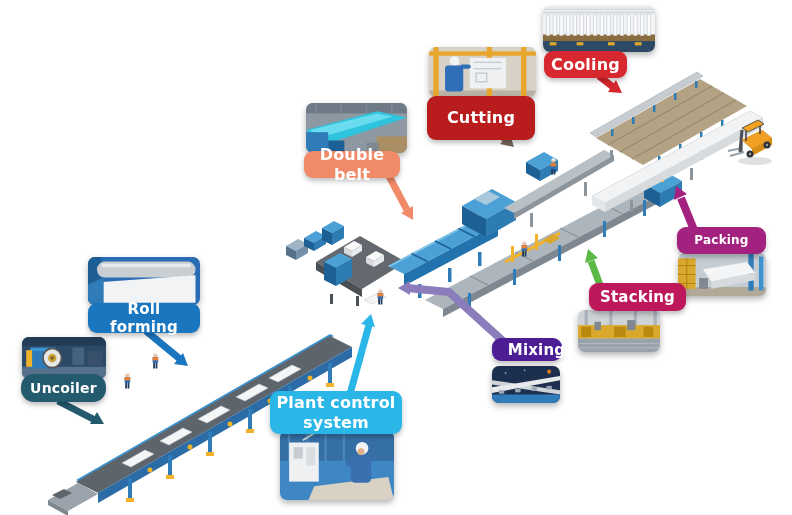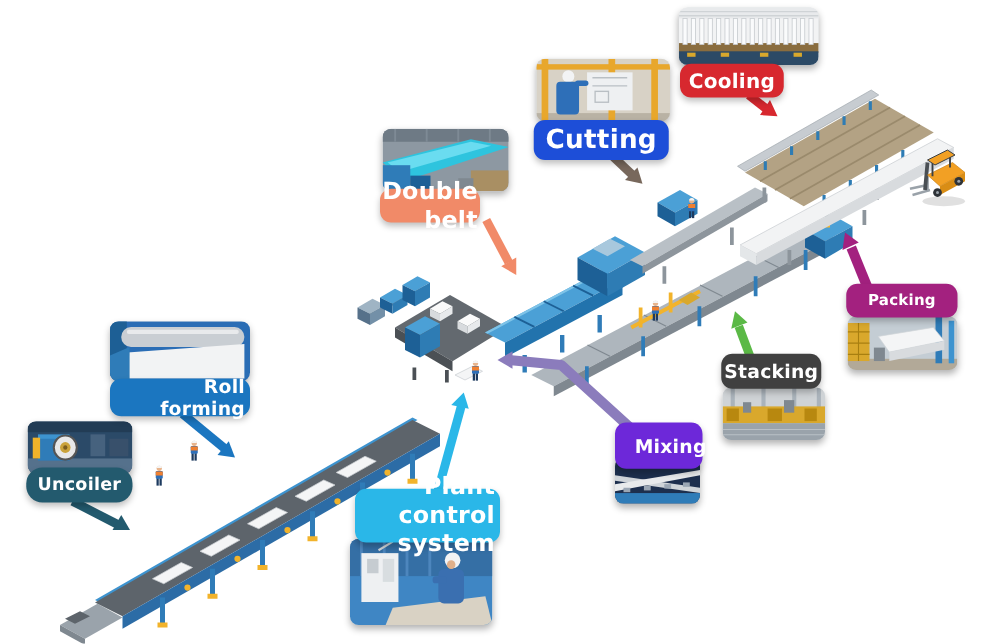--- a/index.html
+++ b/index.html
@@ -3,21 +3,21 @@
 <meta charset="utf-8">
 <style>
   html,body{margin:0;padding:0;background:#fff;}
   #canvas{position:relative;width:792px;height:515px;background:#ffffff;overflow:hidden;
           font-family:"DejaVu Sans",sans-serif;}
   .layer{position:absolute;left:0;top:0;width:792px;height:515px;}
   .photo{position:absolute;border-radius:7px;overflow:hidden;
          box-shadow:0 3px 6px rgba(0,0,0,.30);background:#dfe3e6;}
   .photo svg{display:block;width:100%;height:100%;}
   .label{position:absolute;color:#fff;font-weight:700;letter-spacing:.2px;
-         display:flex;align-items:center;justify-content:center;text-align:right;
+         display:flex;align-items:center;justify-content:center;text-align:center;
          border-radius:9px;box-shadow:0 3px 5px rgba(0,0,0,.25);line-height:1.2;
          padding:1px 4px;box-sizing:border-box;}
   .shaft{fill:none;stroke-width:7;stroke-linejoin:round;}
   .shaft.thick{stroke-width:8;}
 </style>
 </head>
 <body>
 
 <div id="canvas">
 
@@ -280,21 +280,21 @@
       <rect width="100" height="42" fill="#2a6db5"></rect>
       <rect width="12" height="42" fill="#1d5f95"></rect>
       <rect x="8" y="4" width="88" height="14" rx="7" fill="#c9ced3"></rect>
       <rect x="12" y="6" width="80" height="3" rx="1.5" fill="#e8eaec"></rect>
       <polygon points="10,22 96,16 96,40 4,40" fill="#f2f3f4"></polygon>
       <polygon points="0,24 14,18 14,42 0,42" fill="#2f7cb8"></polygon>
     </svg>
   </div>
   <div class="label" style="left: 88px; top: 303px; width: 112px; height: 30px; font-size: 15px; background-color: rgb(27, 118, 192);">Roll forming</div>
 
-  <div class="label" style="left: 284px; top: 391px; width: 116px; height: 43px; font-size: 19px; z-index: 2; background-color: rgb(42, 183, 232);">Plant control system</div>
+  <div class="label" style="left: 270px; top: 391px; width: 132px; height: 43px; font-size: 16px; z-index: 2; background-color: rgb(42, 183, 232);">Plant control system</div>
   <div class="photo" style="left:280px;top:431px;width:114px;height:69px;">
     <svg viewBox="0 0 100 60" preserveAspectRatio="none">
       <rect width="100" height="60" fill="#3f86c4"></rect>
       <rect width="100" height="26" fill="#356fa5"></rect>
       <g stroke="#4d86bd" stroke-width="2">
           <line x1="8" y1="0" x2="8" y2="26"></line>
           <line x1="24" y1="0" x2="24" y2="26"></line>
           <line x1="40" y1="0" x2="40" y2="26"></line>
           <line x1="56" y1="0" x2="56" y2="26"></line>
         </g>
@@ -321,42 +321,42 @@
           <line x1="85" y1="0" x2="85" y2="10"></line>
         </g>
       <rect x="70" y="32" width="30" height="16" fill="#a98f63"></rect>
       <rect x="60" y="38" width="12" height="10" fill="#7f8890"></rect>
       <polygon points="0,26 70,8 100,14 18,40" fill="#2ec4de"></polygon>
       <polygon points="4,26 70,10 86,13 14,33" fill="#6adcf0"></polygon>
       <rect x="0" y="28" width="22" height="20" fill="#2f7cb8"></rect>
       <rect x="22" y="36" width="16" height="12" fill="#1d6096"></rect>
     </svg>
   </div>
-  <div class="label" style="left: 304px; top: 151px; width: 80px; height: 27px; font-size: 19px; background-color: rgb(241, 138, 104);">Double belt</div>
+  <div class="label" style="left: 304px; top: 151px; width: 96px; height: 27px; font-size: 16px; background-color: rgb(241, 138, 104);">Double belt</div>
 
   <div class="photo" style="left:429px;top:47px;width:107px;height:50px;">
     <svg viewBox="0 0 100 46" preserveAspectRatio="none">
       <rect width="100" height="46" fill="#d8d2c6"></rect>
       <rect y="40" width="100" height="6" fill="#b9b2a4"></rect>
       <rect x="0" y="4" width="100" height="4" fill="#e8a72c"></rect>
       <rect x="4" width="5" height="46" fill="#e8a72c"></rect>
       <rect x="54" width="5" height="46" fill="#e8a72c"></rect>
       <rect x="86" width="5" height="46" fill="#e8a72c"></rect>
       <rect x="38" y="10" width="34" height="28" fill="#eef0f2"></rect>
       <g stroke="#b9bfc4" stroke-width="1">
           <line x1="42" y1="14" x2="68" y2="14"></line>
           <line x1="42" y1="20" x2="68" y2="20"></line>
           <rect x="44" y="24" width="10" height="8" fill="none"></rect>
         </g>
       <circle cx="24" cy="13" r="4.5" fill="#f2f3f4"></circle>
       <rect x="15" y="17" width="17" height="24" rx="3" fill="#2e6fb8"></rect>
       <rect x="29" y="16" width="10" height="4" rx="2" fill="#2e6fb8"></rect>
     </svg>
   </div>
-  <div class="label" style="left: 427px; top: 96px; width: 108px; height: 32px; font-size: 21px; background-color: #1d4ed8;">Cutting</div>
+  <div class="label" style="left: 427px; top: 96px; width: 108px; height: 44px; font-size: 16px; background-color: #b91c1c;">Cutting</div>
 
   <div class="photo" style="left:543px;top:6px;width:112px;height:46px;">
     <svg viewBox="0 0 100 42" preserveAspectRatio="none">
       <rect width="100" height="42" fill="#f2f3f4"></rect>
       <rect width="100" height="8" fill="#e8eaec"></rect>
       <g stroke="#cfd3d6" stroke-width="1">
           <line x1="0" y1="3" x2="100" y2="3"></line>
           <line x1="0" y1="6" x2="100" y2="6"></line>
         </g>
       <rect y="26" width="100" height="7" fill="#8a6d3f"></rect>
@@ -382,40 +382,40 @@
       <g fill="#d9a82c">
           <rect x="6" y="33" width="6" height="3"></rect>
           <rect x="30" y="33" width="6" height="3"></rect>
           <rect x="58" y="33" width="6" height="3"></rect>
           <rect x="82" y="33" width="6" height="3"></rect>
         </g>
     </svg>
   </div>
   <div class="label" style="left: 544px; top: 51px; width: 83px; height: 27px; font-size: 16px; background-color: rgb(215, 40, 47);">Cooling</div>
 
-  <div class="label" style="left: 492px; top: 338px; width: 70px; height: 37px; font-size: 15px; z-index: 2; background-color: #6d28d9; padding-left: 23px;">Mixing</div>
+  <div class="label" style="left: 492px; top: 338px; width: 70px; height: 23px; font-size: 15px; z-index: 2; background-color: #4c1d95; padding-left: 23px;">Mixing</div>
   <div class="photo" style="left:492px;top:366px;width:68px;height:37px;">
     <svg viewBox="0 0 100 52" preserveAspectRatio="none">
       <rect width="100" height="52" fill="#1d2f4e"></rect>
       <circle cx="84" cy="8" r="3" fill="#e07820"></circle>
       <circle cx="20" cy="10" r="1.5" fill="#6f86a8"></circle>
         <circle cx="48" cy="6" r="1.5" fill="#6f86a8"></circle>
       <polygon points="0,20 100,34 100,40 0,26" fill="#cfd4d9"></polygon>
       <polygon points="0,30 100,14 100,20 0,38" fill="#e8eaec"></polygon>
       <rect y="40" width="100" height="12" fill="#2f7cb8"></rect>
       <g fill="#9aa6b4">
           <rect x="10" y="34" width="8" height="5"></rect>
           <rect x="34" y="32" width="8" height="5"></rect>
           <rect x="58" y="30" width="8" height="5"></rect>
           <rect x="80" y="28" width="8" height="5"></rect>
         </g>
     </svg>
   </div>
 
-  <div class="label" style="left: 577px; top: 283px; width: 80px; height: 28px; font-size: 15px; z-index: 2; background-color: #404040;">Stacking</div>
+  <div class="label" style="left: 589px; top: 283px; width: 97px; height: 28px; font-size: 15px; z-index: 2; background-color: #be185d;">Stacking</div>
   <div class="photo" style="left:578px;top:310px;width:82px;height:42px;">
     <svg viewBox="0 0 100 50" preserveAspectRatio="none">
       <rect width="100" height="50" fill="#cfd3d6"></rect>
       <g fill="#aab3bb">
           <rect x="8" y="0" width="4" height="34"></rect>
           <rect x="38" y="0" width="4" height="34"></rect>
           <rect x="68" y="0" width="4" height="34"></rect>
           <rect x="92" y="0" width="4" height="34"></rect>
         </g>
       <rect y="18" width="100" height="16" fill="#d9a82c"></rect>

